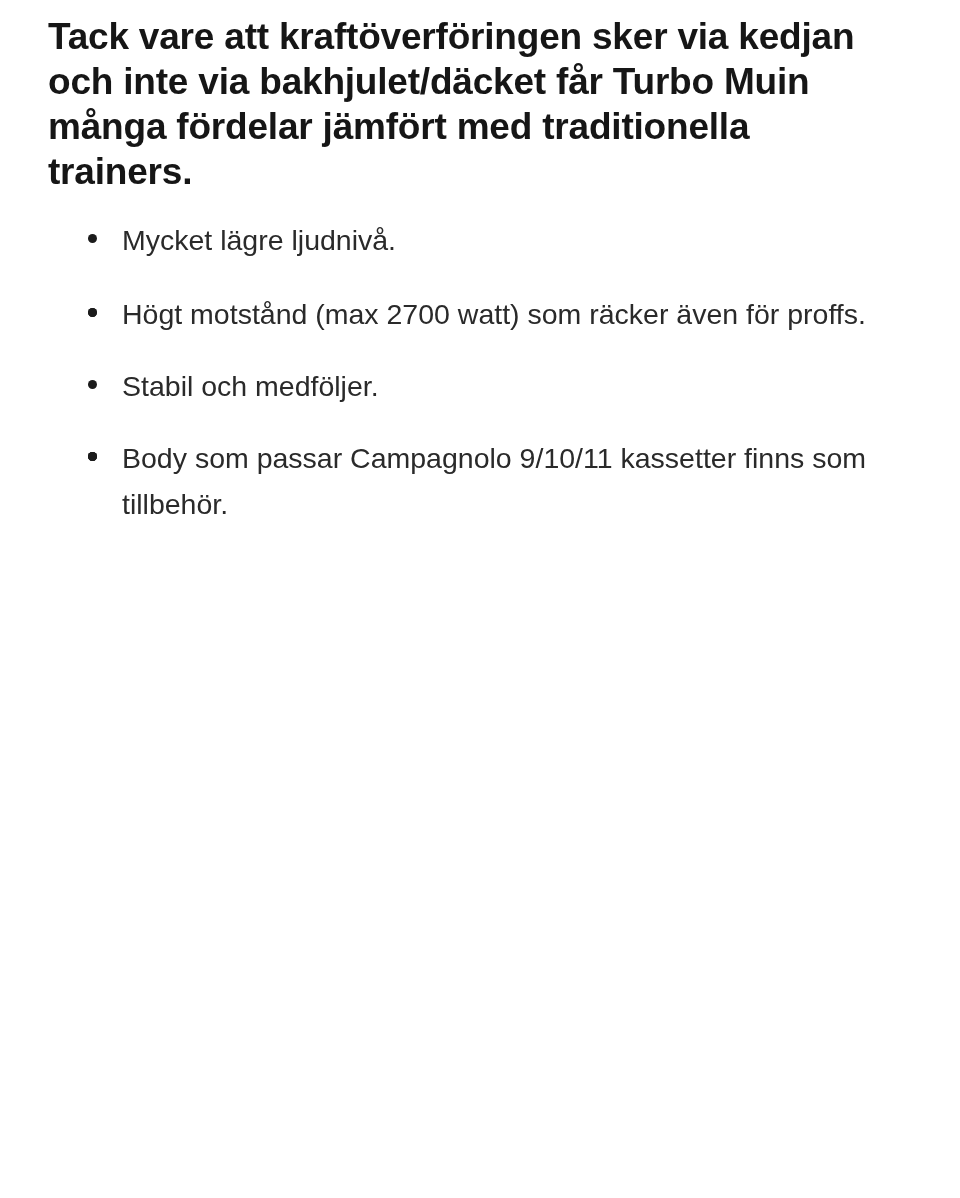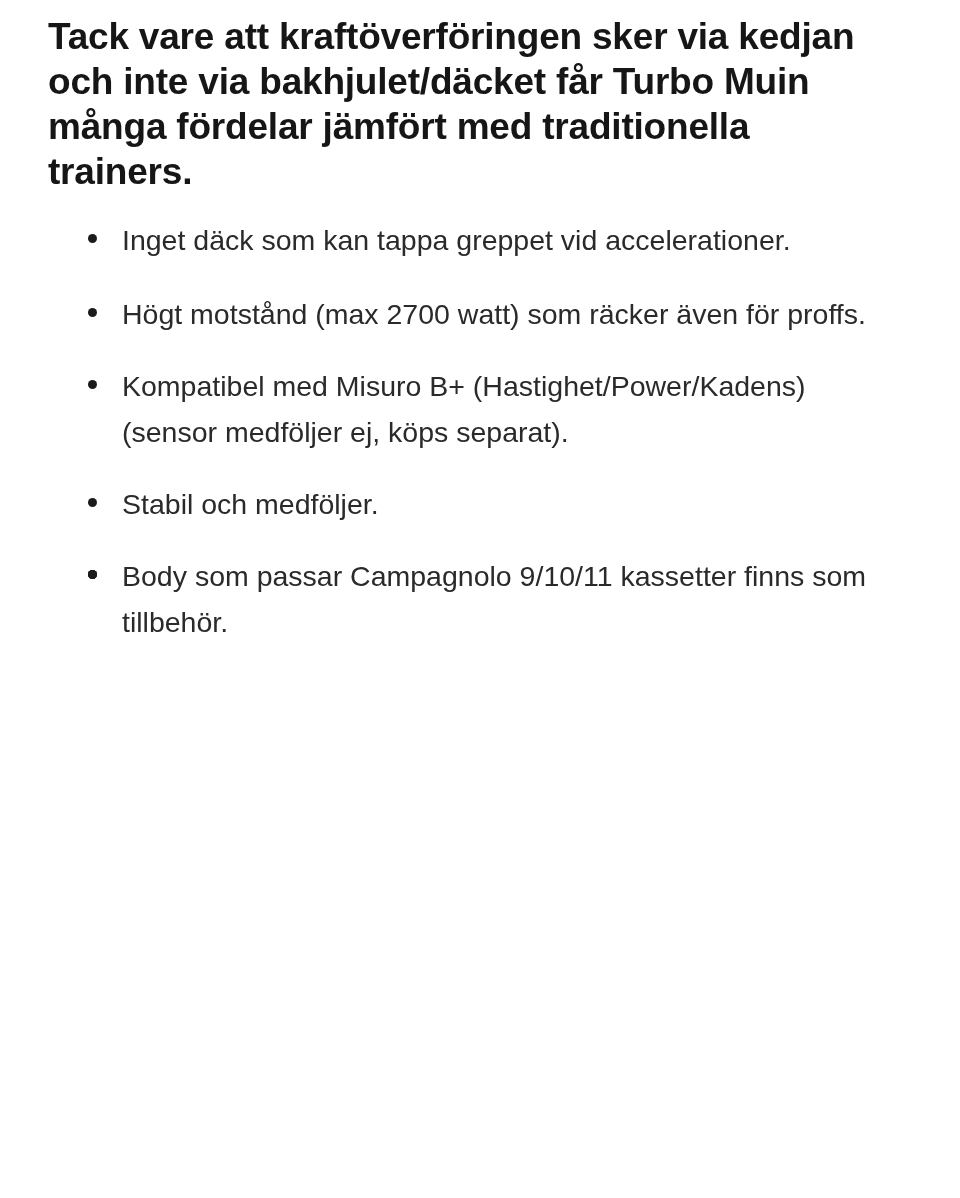--- a/index.html
+++ b/index.html
@@ -62,29 +62,28 @@
 </head>
 <body>
 
 <div class="page">
 
   <p class="intro">Tack vare att kraftöverföringen sker via kedjan och inte via bakhjulet/däcket får Turbo Muin många fördelar jämfört med traditionella trainers.</p>
 
   <ul class="feature-list">
     <li>
       <span class="bullet"></span>
-      <span>Inget däck som kan tappa greppet vid accelerationer.</span>
+      <span>Mycket lägre ljudnivå.</span>
+    </li>
+    <li>
+      <span class="bullet"></span>
     </li>
     <li>
       <span class="bullet"></span>
       <span>Högt motstånd (max 2700 watt) som räcker även för proffs.</span>
-    </li>
-    <li>
-      <span class="bullet"></span>
-      <span>Kompatibel med Misuro B+ (Hastighet/Power/Kadens) (sensor medföljer ej, köps separat).</span>
     </li>
     <li>
       <span class="bullet"></span>
       <span>Stabil och medföljer.</span>
     </li>
     <li>
       <span class="bullet"></span>
     </li>
     <li>
       <span class="bullet"></span>

